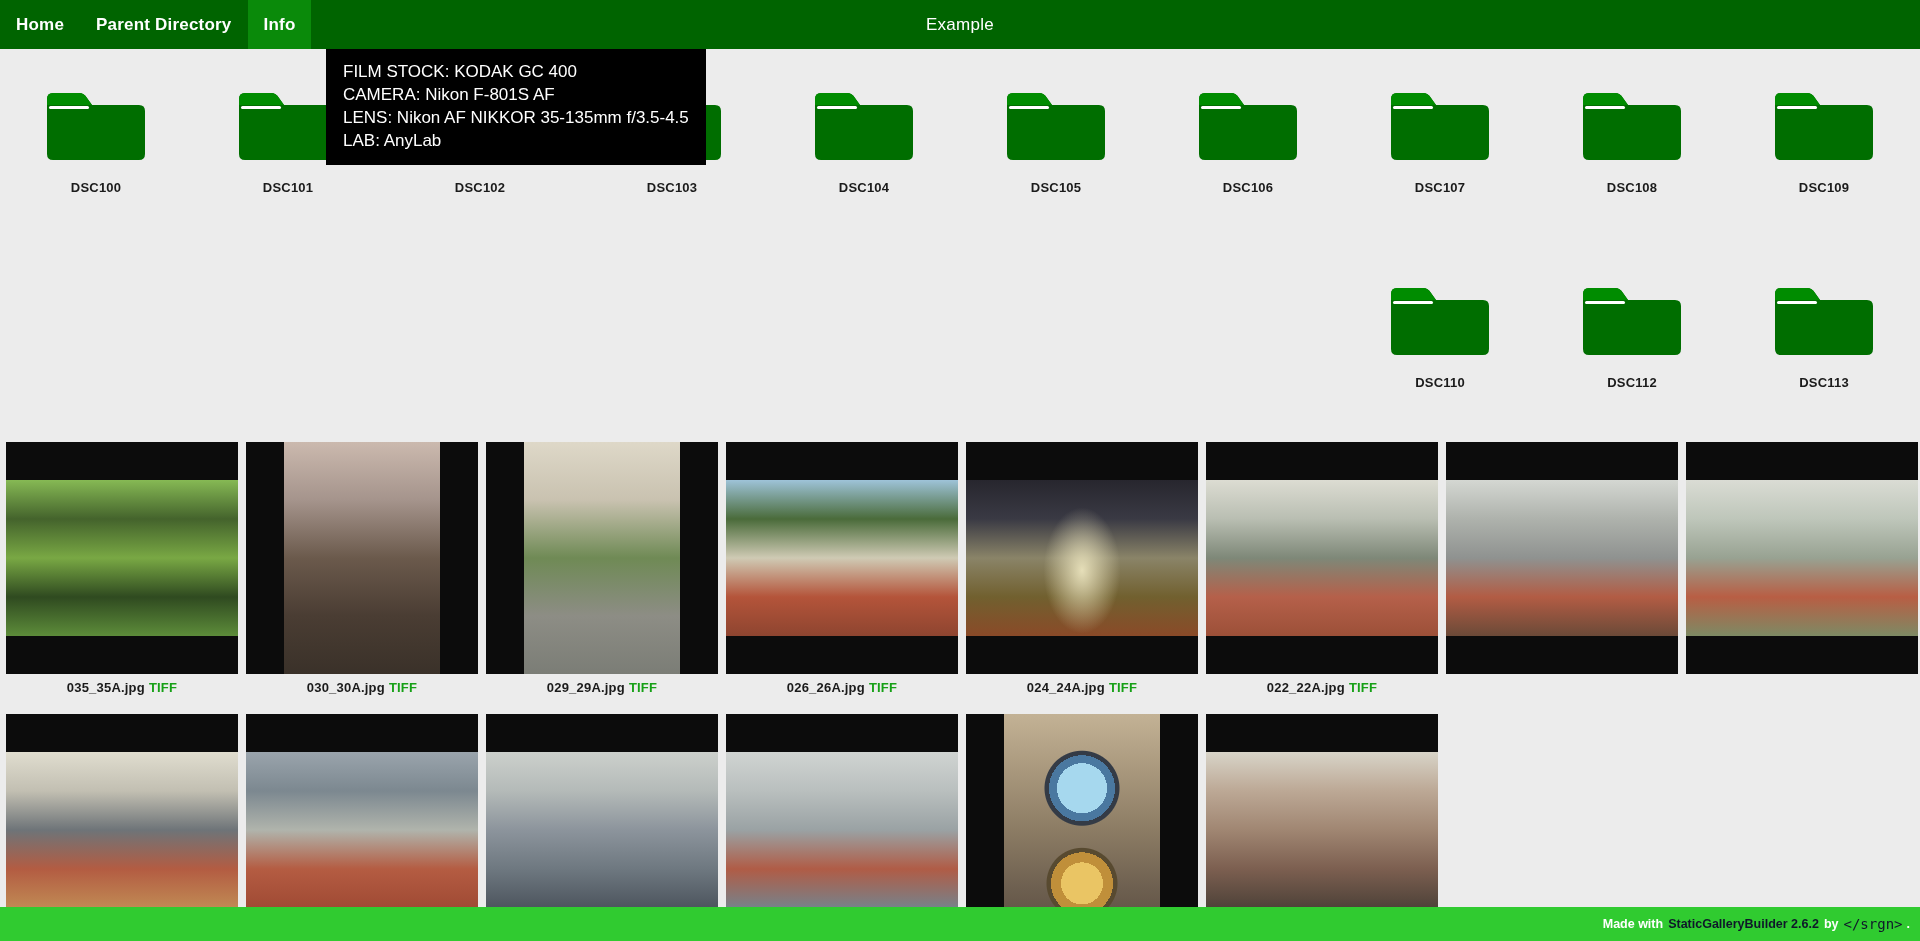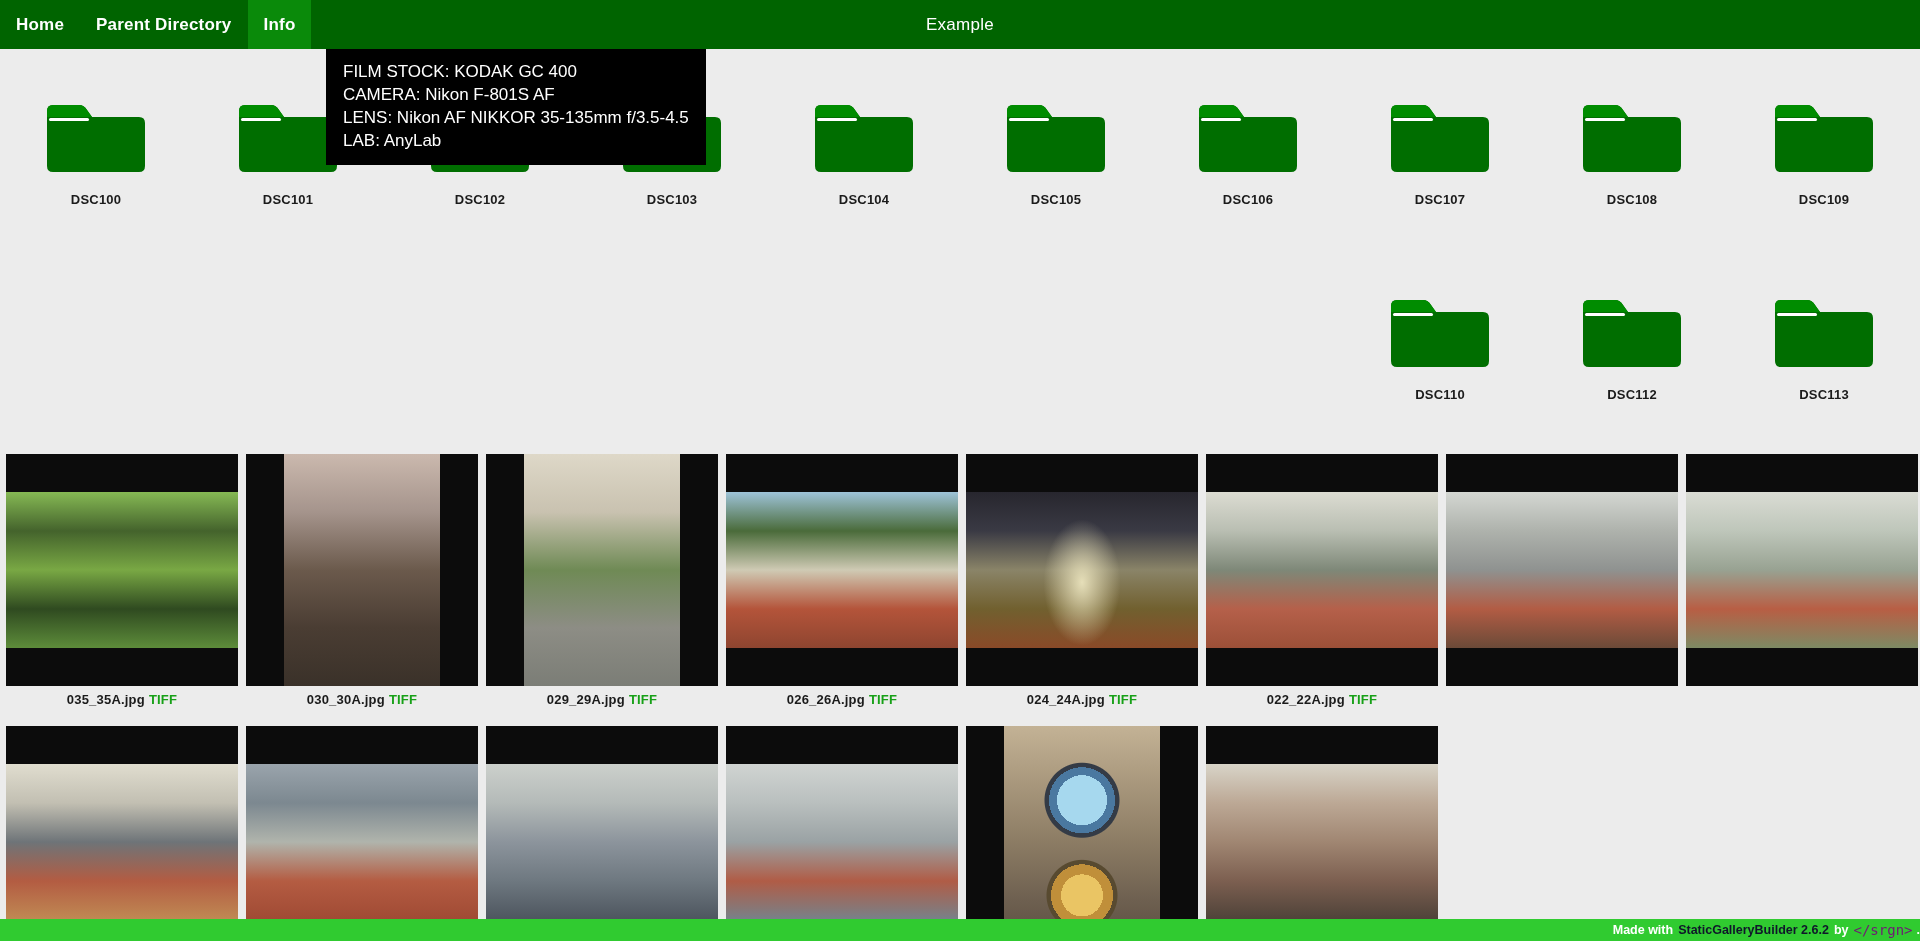--- a/index.html
+++ b/index.html
@@ -26,21 +26,21 @@
     color:#ffffff;font-weight:normal;font-size:17px;letter-spacing:.3px;
   }
   
   .tooltip{
     position:absolute;left:283px;top:49px;z-index:6;
     background:#000000;color:#ffffff;
     padding:11px 17px 13px 17px;
     font-size:17px;line-height:23px;white-space:nowrap;margin-left:43px;
   }
   
-  .folders{padding-top:50px;}
+  .folders{padding-top:38px;}
   .folder-row{display:flex;width:1920px;}
   .folder-row.r1 .folder-cell{width:192px;}
   .folder-row.r2{justify-content:flex-end;}
   .folder-row.r2 .folder-cell{width:192px;}
   .folder-row.r1{height:195px;}
   .folder-cell{
     display:flex;flex-direction:column;align-items:center;cursor:pointer;
   }
   .folder-icon{width:100px;height:73px;display:block;}
   .folder-label{
@@ -61,30 +61,30 @@
   .pimg{position:absolute;}
   .pimg.landscape{left:0;width:232px;top:38px;height:156px;}
   .pimg.portrait{top:0;height:232px;left:38px;width:156px;}
   .plabel{
     margin-top:6px;height:16px;text-align:center;
     font-size:13px;font-weight:bold;color:#1b1b1b;letter-spacing:.2px;
   }
   .plabel .fmt{color:#17a017;margin-left:4px;}
   
   .footer{
-    position:fixed;left:0;bottom:0;width:1920px;height:22px;z-index:10;
+    position:fixed;left:0;bottom:0;width:1920px;height:34px;z-index:10;
     background:#30cb30;display:flex;align-items:center;justify-content:flex-end;
-    box-sizing:border-box;
+    padding-right:10px;box-sizing:border-box;
     font-size:12.5px;font-weight:bold;color:#ffffff;
   }
   .footer .builder{color:#0f172a;margin:0 5px;}
   .footer .by{margin-right:5px;}
   .footer .brand{
     font-family:"DejaVu Sans Mono","Liberation Mono",monospace;
-    color:#701a75;font-weight:normal;font-size:14px;margin-right:4px;cursor:pointer;
+    color:#0f172a;font-weight:normal;font-size:14px;margin-right:4px;cursor:pointer;
   }
 </style>
 </head>
 <body>
 
 <div class="navbar">
   <div class="nav-items">
       <div class="nav-item">Home</div>
       <div class="nav-item">Parent Directory</div>
       <div class="nav-item active">Info</div>

